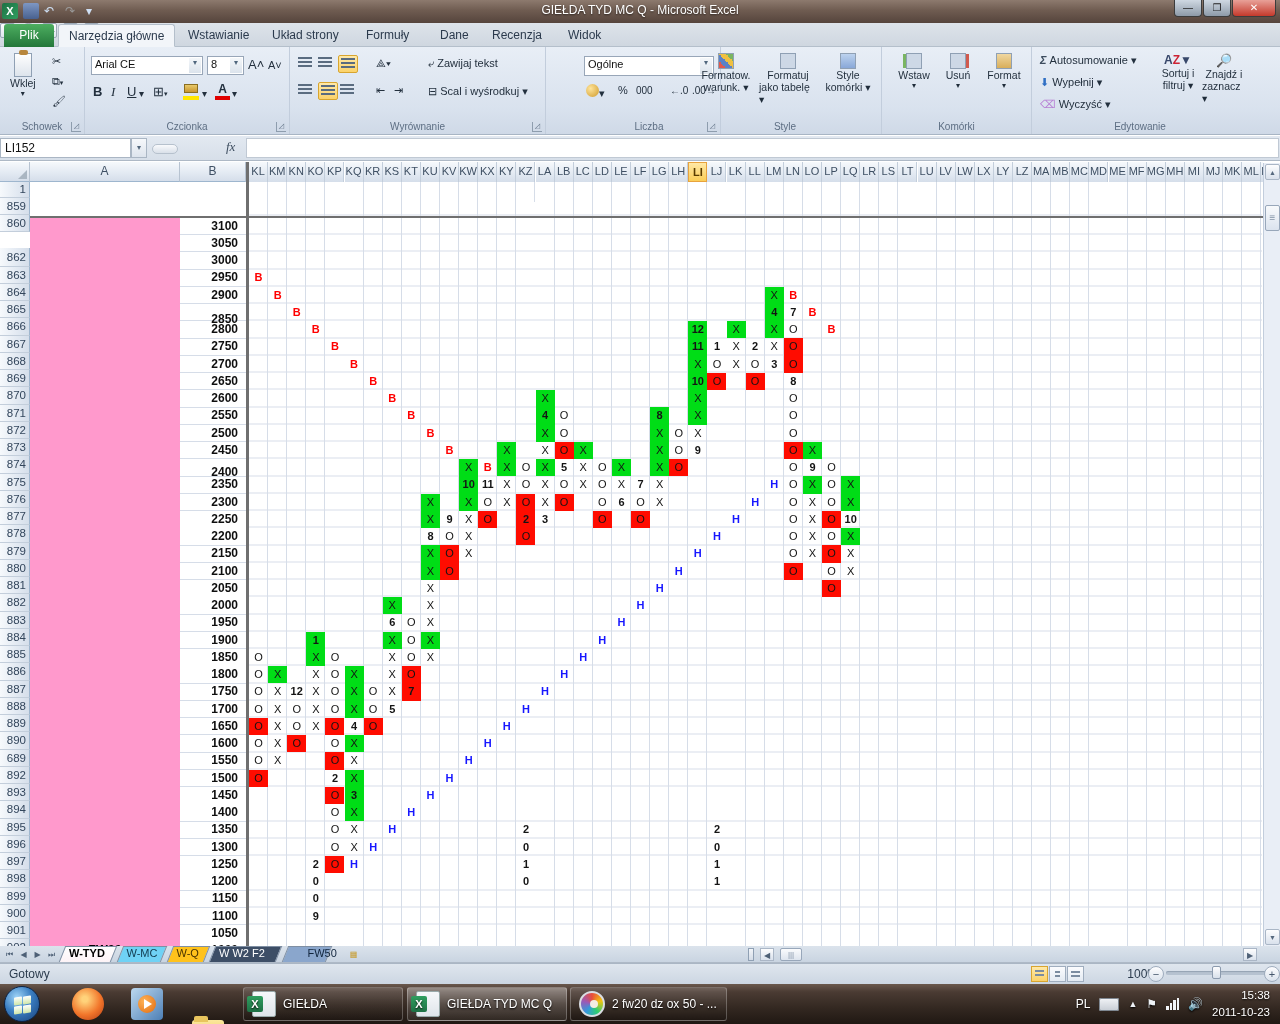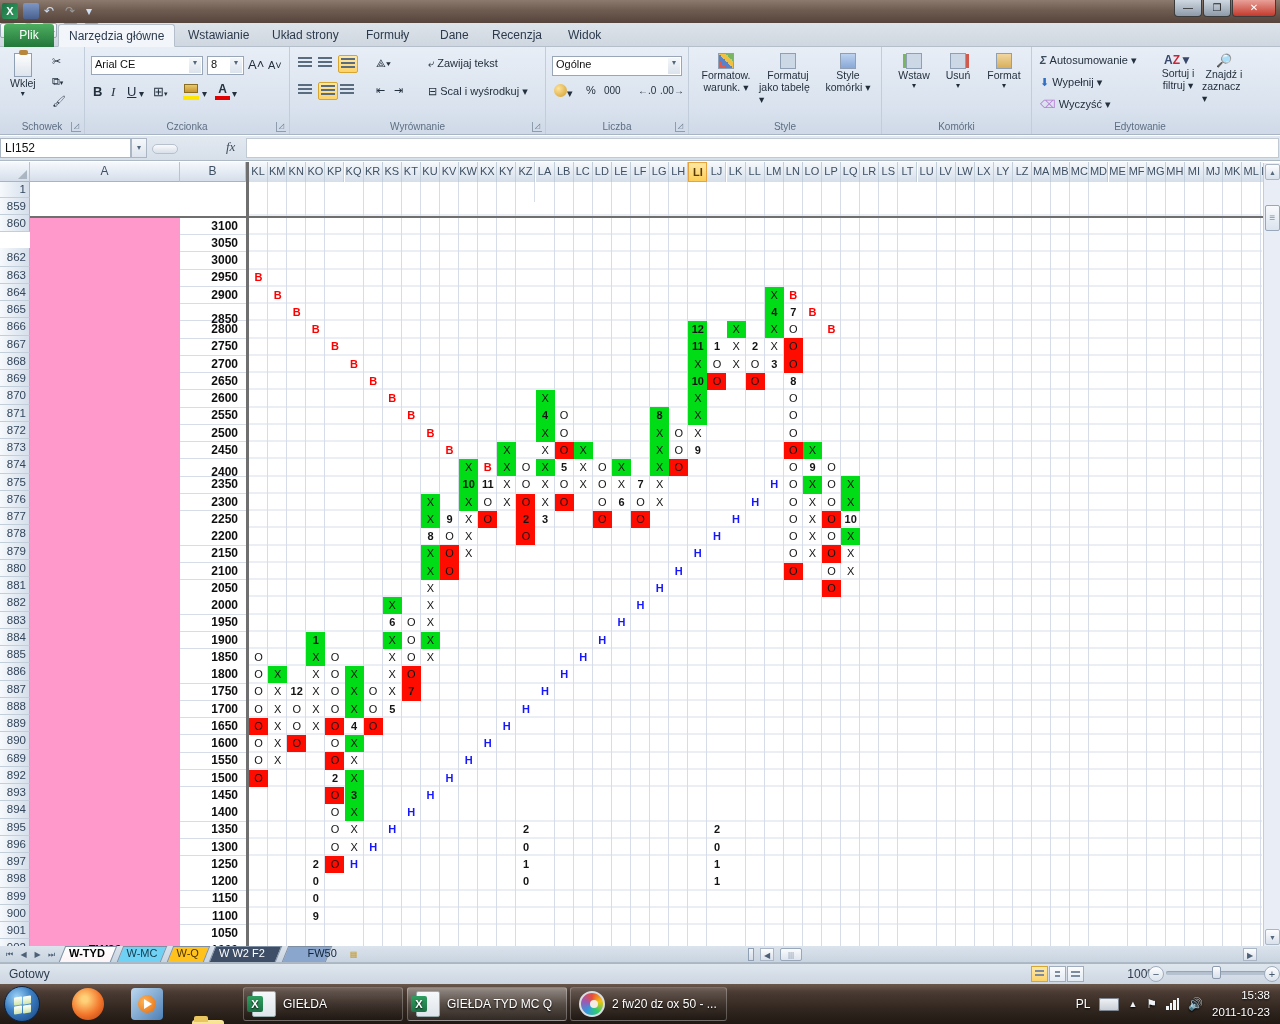--- a/index.html
+++ b/index.html
@@ -157,20 +157,21 @@
 <div id="screen">
 
   <div class="abs" id="titlebar">
     <div class="abs" id="qat">
       <span class="qat-ico xl-ico">X</span>
       <span class="qat-ico save-ico"></span>
       <span class="qat-ico undo-ico">↶</span>
       <span class="qat-ico redo-ico">↷</span>
       <span class="qat-ico undo-ico">▾</span>
     </div>
+    <div class="abs" id="title-text">GIEŁDA TYD MC Q  -  Microsoft Excel</div>
     <div class="abs win-btns">
       <div class="win-btn">—</div>
       <div class="win-btn">❐</div>
       <div class="win-btn close">✕</div>
     </div>
   </div>
 
   <div class="abs" id="tabrow">
     <div class="abs" id="file-tab">Plik</div>
     <div class="abs rtab active" style="left:58px;">Narzędzia główne</div>
@@ -236,21 +237,21 @@
       <div class="sbtn" style="left:8px; top:37px;"><span class="alines"></span></div>
       <div class="sbtn amber" style="left:28px; top:35px; padding:2px;"><span class="alines"></span></div>
       <div class="sbtn" style="left:50px; top:37px;"><span class="alines"></span></div>
       <div class="sbtn" style="left:86px; top:37px; font-size:11px;">⇤</div>
       <div class="sbtn" style="left:104px; top:37px; font-size:11px;">⇥</div>
       <div class="sbtn" style="left:138px; top:38px; font-size:11px;">⊟ <span>Scal i wyśrodkuj</span> ▾</div>
       <div class="glabel">Wyrównanie</div>
       <div class="launcher">◿</div>
     </div>
 
-    <div class="rgroup" style="left:546px; width:143px;">
+    <div class="rgroup" style="left:578px; width:143px;">
       <div class="combo" style="left:6px; top:9px; width:130px; height:20px;">
         <span>Ogólne</span><span class="arr">▾</span></div>
       <div class="sbtn" style="left:8px; top:37px;">
         <span style="display:inline-block;width:13px;height:13px;border-radius:7px;background:radial-gradient(circle at 35% 35%,#ffe49a,#cf9a2a);"></span>▾</div>
       <div class="sbtn" style="left:40px; top:37px;">%</div>
       <div class="sbtn" style="left:58px; top:38px; font-size:10px;">000</div>
       <div class="sbtn mini" style="left:92px; top:38px;">←.0</div>
       <div class="sbtn mini" style="left:114px; top:38px;">.00→</div>
       <div class="glabel">Liczba</div>
       <div class="launcher">◿</div>

